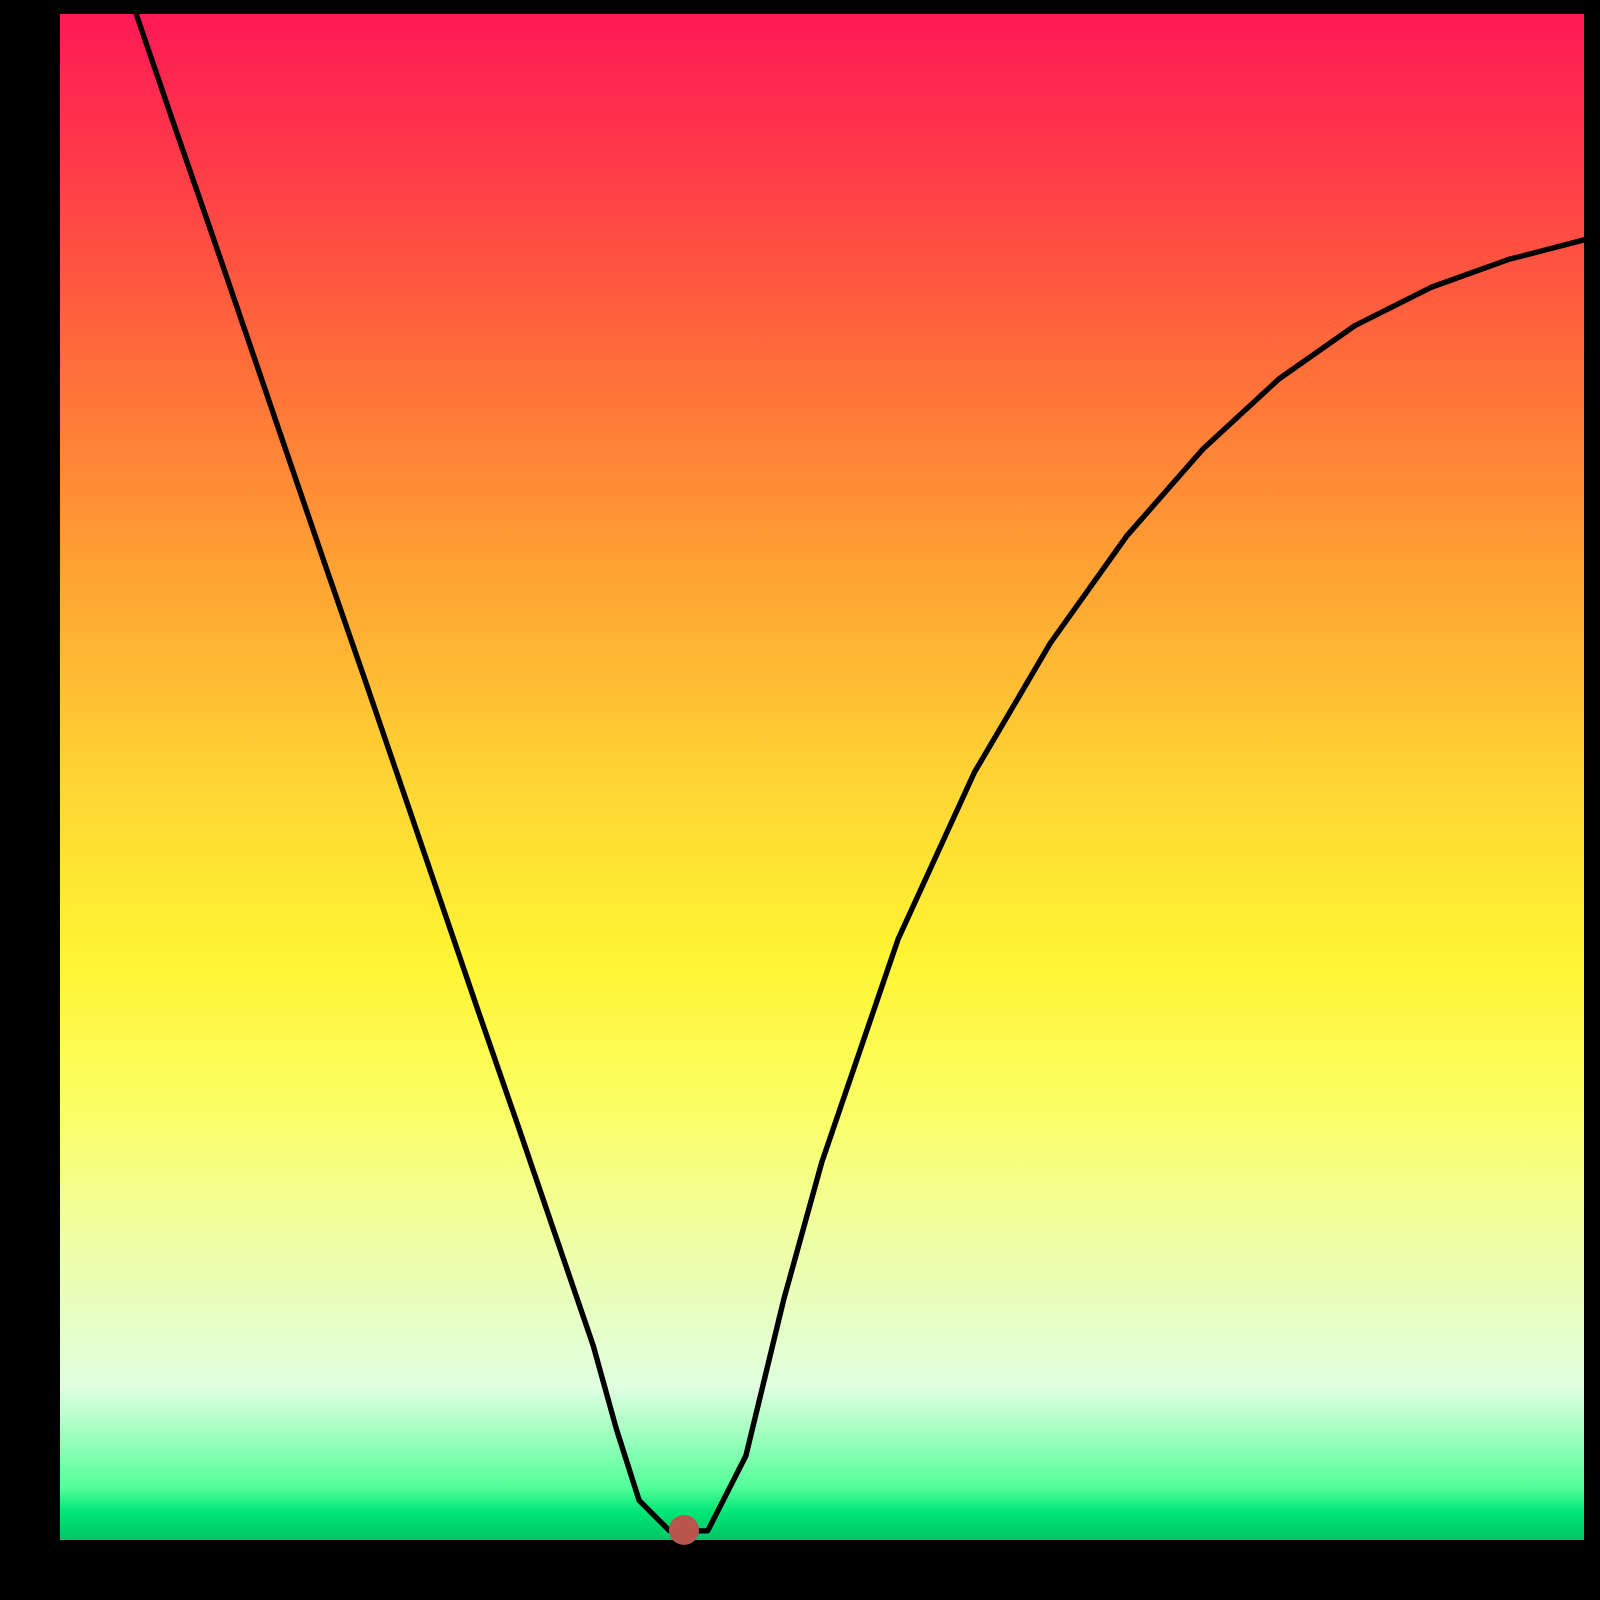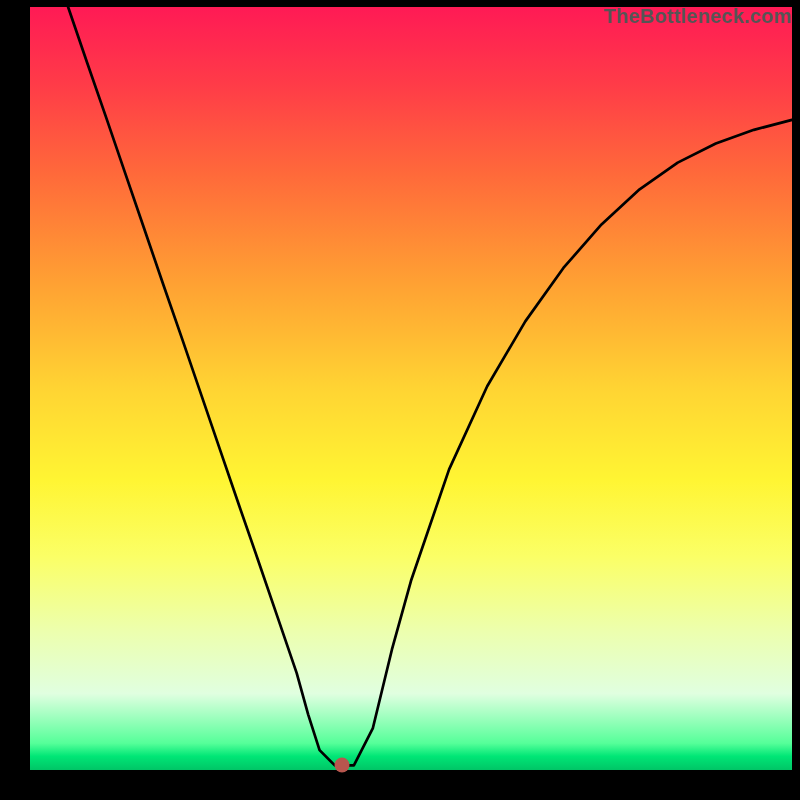--- a/index.html
+++ b/index.html
@@ -31,15 +31,14 @@
   <div class="plot-wrap">
     <div class="plot"></div>
 
     <svg class="strokes" viewBox="0 0 762 763" preserveAspectRatio="none">
       <path id="curve-path" fill="none" stroke="#000" stroke-width="2.7" stroke-linejoin="round" stroke-linecap="round" d="M38.10 0.00 L57.15 55.70 L76.20 110.63 L95.25 166.33 L114.30 222.03 L133.35 277.73 L152.40 332.67 L171.45 388.37 L190.50 444.07 L209.55 499.77 L228.60 554.70 L247.65 610.40 L266.70 666.10 L278.13 707.30 L289.56 743.16 L304.80 758.42 L323.85 758.42 L342.90 721.03 L361.95 642.45 L381.00 573.78 L419.10 462.38 L457.20 379.21 L495.30 314.36 L533.40 260.95 L571.50 217.46 L609.60 182.36 L647.70 155.65 L685.80 136.58 L723.90 122.84 L762.00 112.92"></path>
     </svg>
 
     <div id="marker-dot" class="dot" style="left: 312.42px; top: 758.422px;"></div>
   </div>
 
-  <div class="credit">TheBottleneck.com</div>
 
 </div>
 
 </body></html>

